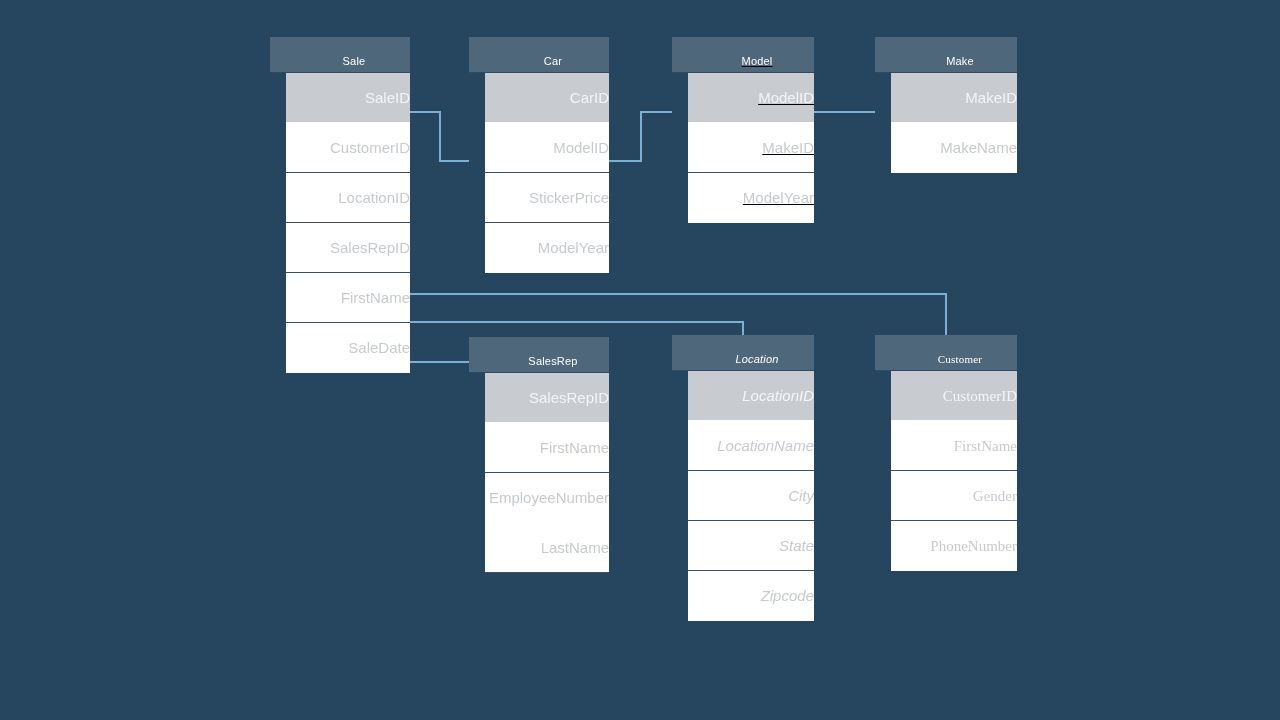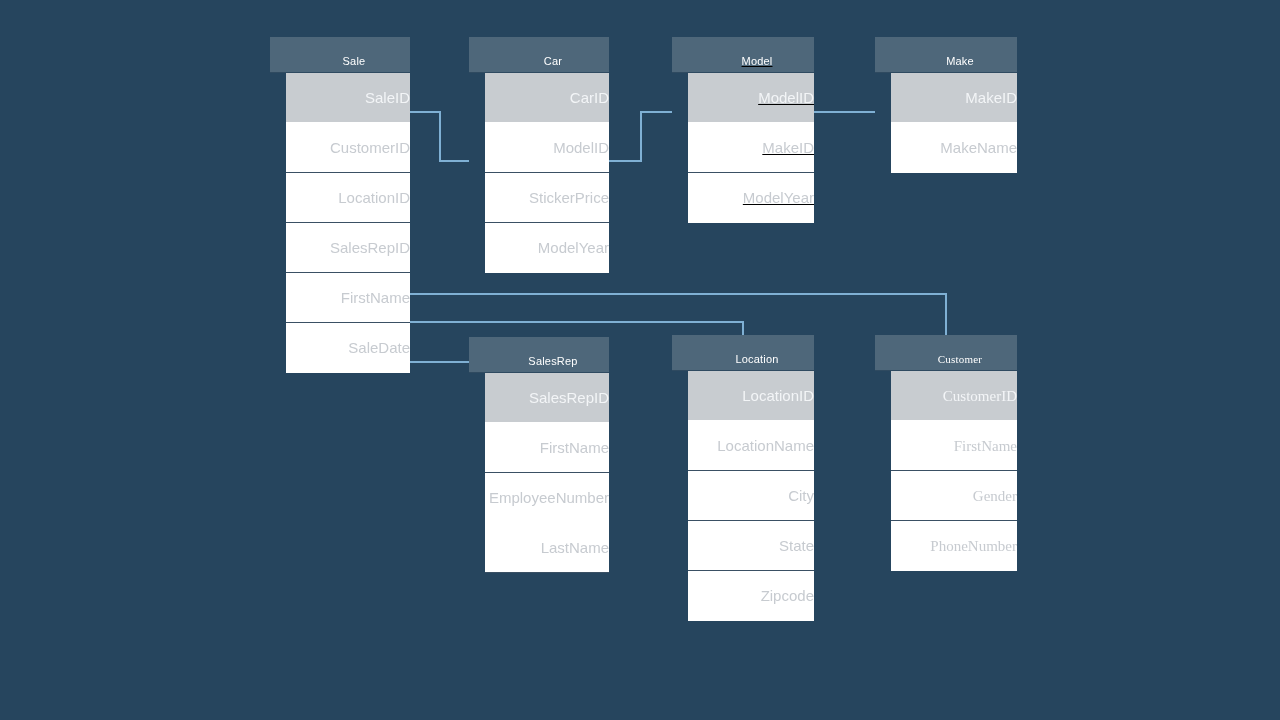--- a/index.html
+++ b/index.html
@@ -108,21 +108,21 @@
       <div class="field pk">MakeID</div>
       <div class="field last">MakeName</div>
     </div>
     <div class="entity" style="left: 469px; top: 337px; width: 140px;">
       <div class="entity-header">SalesRep</div>
       <div class="field pk">SalesRepID</div>
       <div class="field">FirstName</div>
       <div class="field last">EmployeeNumber</div>
       <div class="field">LastName</div>
     </div>
-    <div class="entity" style="left: 672px; top: 335px; width: 142px;">
+    <div class="entity" style="left: 672px; top: 335px; width: 142px; font-style: italic;">
       <div class="entity-header">Location</div>
       <div class="field pk">LocationID</div>
       <div class="field">LocationName</div>
       <div class="field">City</div>
       <div class="field">State</div>
       <div class="field last">Zipcode</div>
     </div>
     <div class="entity" style="left: 875px; top: 335px; width: 142px; font-family: Liberation Serif, serif;">
       <div class="entity-header">Customer</div>
       <div class="field pk">CustomerID</div>

